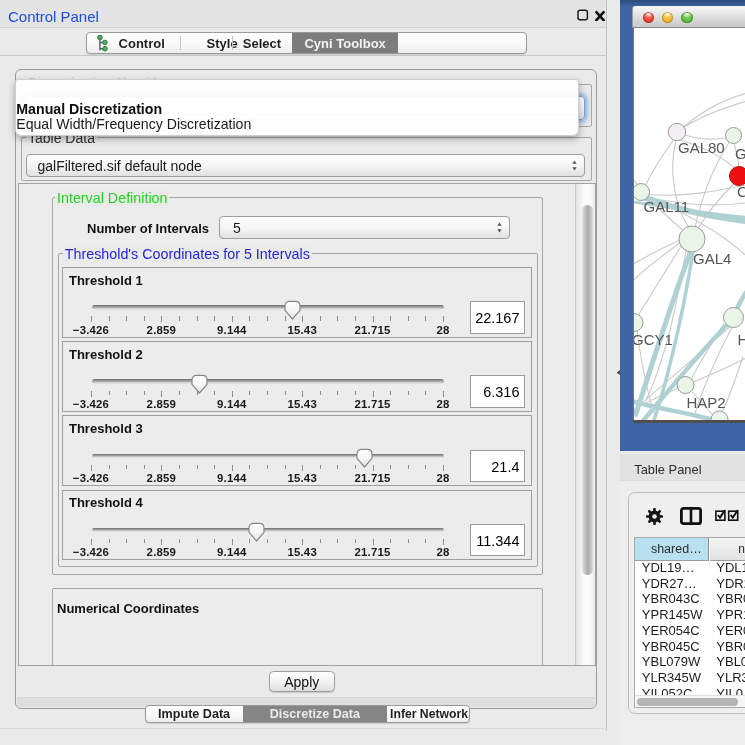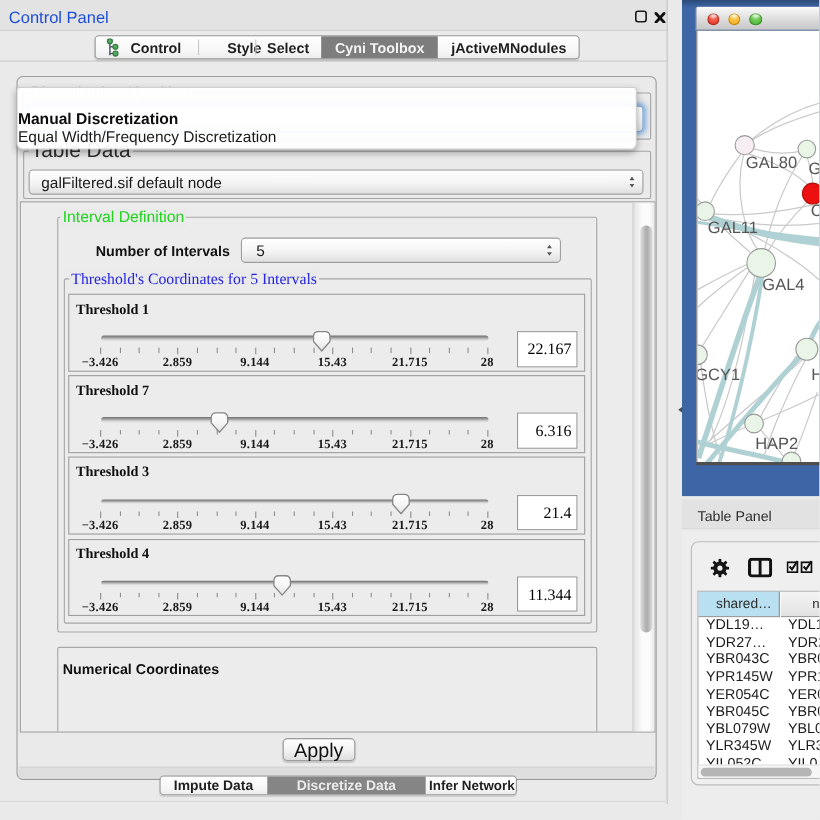--- a/index.html
+++ b/index.html
@@ -44,23 +44,23 @@
   .vbox{position:absolute;left:406.5px;top:33.2px;width:55.5px;height:32.5px;background:#fff;border:1px solid #9b9b9b;
         font-size:14.5px;color:#000;text-align:right;line-height:32px;padding-right:5px;}
   .tick{position:absolute;width:1px;background:#8d8d8d;top:48.3px;height:4.5px;}
   .tick.mj{height:6px;}
   .slbl{position:absolute;top:55.6px;width:60px;text-align:center;font-size:11.4px;font-weight:bold;color:#191919;letter-spacing:0.2px;}
   .thumb{position:absolute;top:31.7px;width:17px;height:20px;}
   
   #attrlist{position:absolute;left:10.6px;top:29.5px;width:466.5px;height:62px;background:#fff;border:1px solid #9b9b9b;
             font-size:13.3px;color:#111;overflow:hidden;}
   
-  #apply{left:257px;top:670.5px;width:65.5px;height:21.3px;border:1px solid #9e9e9e;border-radius:4.5px;
+  #apply{left:269px;top:670.5px;width:65.5px;height:21.3px;border:1px solid #9e9e9e;border-radius:4.5px;
          background:linear-gradient(#ffffff,#f2f2f2 55%,#dedede);text-align:center;
-         font-size:18px;line-height:20.5px;color:#111;box-shadow:0 1px 1px rgba(0,0,0,0.15);}
+         font-size:14px;line-height:20.5px;color:#111;box-shadow:0 1px 1px rgba(0,0,0,0.15);}
   
   #popup{left:14.5px;top:79px;width:564px;height:56.5px;background:rgba(255,255,255,0.95);
          border:1px solid rgba(175,175,175,0.6);border-radius:3px 3px 6px 6px;box-shadow:0 3px 7px rgba(0,0,0,0.32);}
   
   #netframe{left:620px;top:0;width:125px;height:450.5px;background:linear-gradient(#2c4a79,#3e66a6 7px);}
   #wintitle{left:632px;top:5.5px;width:113px;height:22px;background:linear-gradient(#fafafa,#cbcbcb 90%);
             border-bottom:1px solid #888;border-left:1px solid #9b9b9b;border-radius:3px 0 0 0;}
   .tl-btn{position:absolute;top:6.5px;width:11.4px;height:11.4px;border-radius:50%;}
   #canvas{left:633px;top:27.5px;width:112px;height:392.5px;background:#fff;border-left:1.5px solid #777;
           overflow:hidden;}
@@ -84,42 +84,41 @@
 <div class="abs" id="dockright"></div>
 <div class="abs" id="dockbottom"></div>
 
 <div class="abs tabbar" id="toptabs">
   <div class="seg" style="left:0;width:93.4px;padding-left:16px;">Control</div>
   <div class="sep" style="left:93.4px;"></div>
   <div class="seg" style="left:93.4px;width:51.4px;margin-left:16px;">Style</div>
   <div class="sep" style="left:144.8px;"></div>
   <div class="seg" style="left:144.8px;width:60.4px;">Select</div>
   <div class="seg dark" style="left:205.2px;width:105.9px;">Cyni Toolbox</div>
-  <div class="seg" style="left:311.1px;width:128.9px;">jActiveMNodules</div>
   <svg style="position:absolute;left:8.5px;top:2.5px;" width="14" height="17" viewBox="0 0 14 17">
     <g stroke="#565b70" stroke-width="1.4" fill="none">
       <line x1="3.9" y1="2.2" x2="3.9" y2="15.3"></line>
       <line x1="3.9" y1="7.5" x2="8.9" y2="7.5"></line>
       <line x1="3.9" y1="13.7" x2="9" y2="13.7"></line>
     </g>
     <circle cx="3.9" cy="2.4" r="2.3" fill="#55a860" stroke="#2f7a3c" stroke-width="1"></circle>
     <circle cx="8.9" cy="7.5" r="2.3" fill="#55a860" stroke="#2f7a3c" stroke-width="1"></circle>
     <circle cx="9" cy="13.7" r="2.3" fill="#55a860" stroke="#2f7a3c" stroke-width="1"></circle>
   </svg>
 </div>
 
 <div class="abs" id="outer">
 
   <div class="group" style="left:5px;top:13.6px;width:571px;height:43px;">
     <span class="glabel" style="left:4.5px;color:#c9c9c9;font-size:13.8px;">Discretization Algorithm</span>
     <div class="combo" style="left:4.5px;top:11.5px;width:559px;height:23.5px;border-color:#7aa4d6;box-shadow:0 0 5px 1.5px rgba(100,155,220,0.8);"></div>
   </div>
 
   <div class="group" style="left:5px;top:67.2px;width:571px;height:44px;">
-    <span class="glabel" style="left:4.5px;color:#2f2f2f;font-size:19px;">Table Data</span>
+    <span class="glabel" style="left:4.5px;color:#2f2f2f;font-size:14px;">Table Data</span>
     <div class="combo" style="left:4.5px;top:16px;width:559px;height:23.3px;">
       <span class="cv">galFiltered.sif default node</span>
       <svg class="spin" viewBox="0 0 7 14">
           <path d="M3.5 0 L6.6 4.6 H0.4 Z" fill="#555"></path>
           <path d="M3.5 14 L6.6 9.4 H0.4 Z" fill="#555"></path>
         </svg>
     </div>
   </div>
 
   <div class="abs" id="scrollpane">
@@ -128,21 +127,21 @@
       <span class="glabel" style="left:2px;color:#1ed41e;">Interval Definition</span>
       <div style="position:absolute;left:34px;top:23px;font-size:13px;font-weight:bold;color:#111;">Number of Intervals</div>
       <div class="combo" style="left:166px;top:18.3px;width:291px;height:23px;">
         <span class="cv" style="left:13px;line-height:23px;">5</span>
         <svg class="spin" viewBox="0 0 7 14">
             <path d="M3.5 0 L6.6 4.6 H0.4 Z" fill="#555"></path>
             <path d="M3.5 14 L6.6 9.4 H0.4 Z" fill="#555"></path>
           </svg>
       </div>
 
-      <div class="group" style="left:5.3px;top:55px;width:480px;height:314px;font-family:Liberation Serif, serif;">
+      <div class="group" style="left:5.3px;top:55px;width:480px;height:314px;">
         <span class="glabel" style="left:3.5px;color:#2525e0;">Threshold's Coordinates for 5 Intervals</span>
 
         <div class="tbox" style="left:3.2px;top:13.2px;">
       <div class="tl">Threshold 1</div>
       <div class="track"></div>
       <div class="tick mj" style="left:27.5px;"></div>
             <div class="tick" style="left:45.1px;"></div>
             <div class="tick" style="left:62.7px;"></div>
             <div class="tick" style="left:80.3px;"></div>
             <div class="tick mj" style="left:97.9px;"></div>
@@ -174,21 +173,21 @@
         <stop offset="0" stop-color="#ffffff"></stop>
                   <stop offset="0.55" stop-color="#f4f4f4"></stop>
                   <stop offset="1" stop-color="#e2e2e2"></stop>
       </linearGradient>
               </defs>
       <path d="M1 6 Q1 1.4 5.6 1.4 L11.4 1.4 Q16 1.4 16 6 L16 10.4 L8.5 19 L1 10.4 Z" fill="url(#thg1)" stroke="#868686" stroke-width="1.2"></path>
     </svg>
       <div class="vbox">22.167</div>
     </div>
 <div class="tbox" style="left:3.2px;top:87.3px;">
-      <div class="tl">Threshold 7</div>
+      <div class="tl">Threshold 2</div>
       <div class="track"></div>
       <div class="tick mj" style="left:27.5px;"></div>
             <div class="tick" style="left:45.1px;"></div>
             <div class="tick" style="left:62.7px;"></div>
             <div class="tick" style="left:80.3px;"></div>
             <div class="tick mj" style="left:97.9px;"></div>
             <div class="tick" style="left:115.5px;"></div>
             <div class="tick" style="left:133.1px;"></div>
             <div class="tick" style="left:150.7px;"></div>
             <div class="tick mj" style="left:168.3px;"></div>

